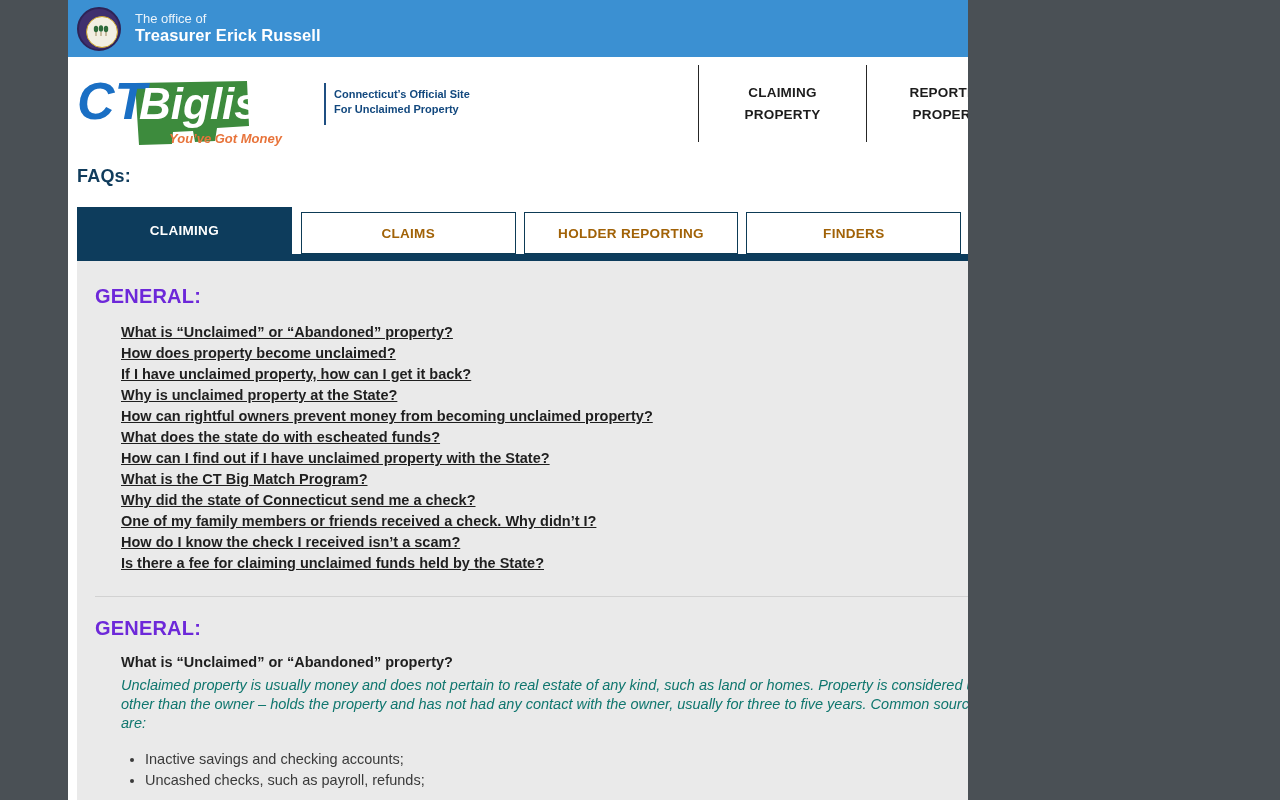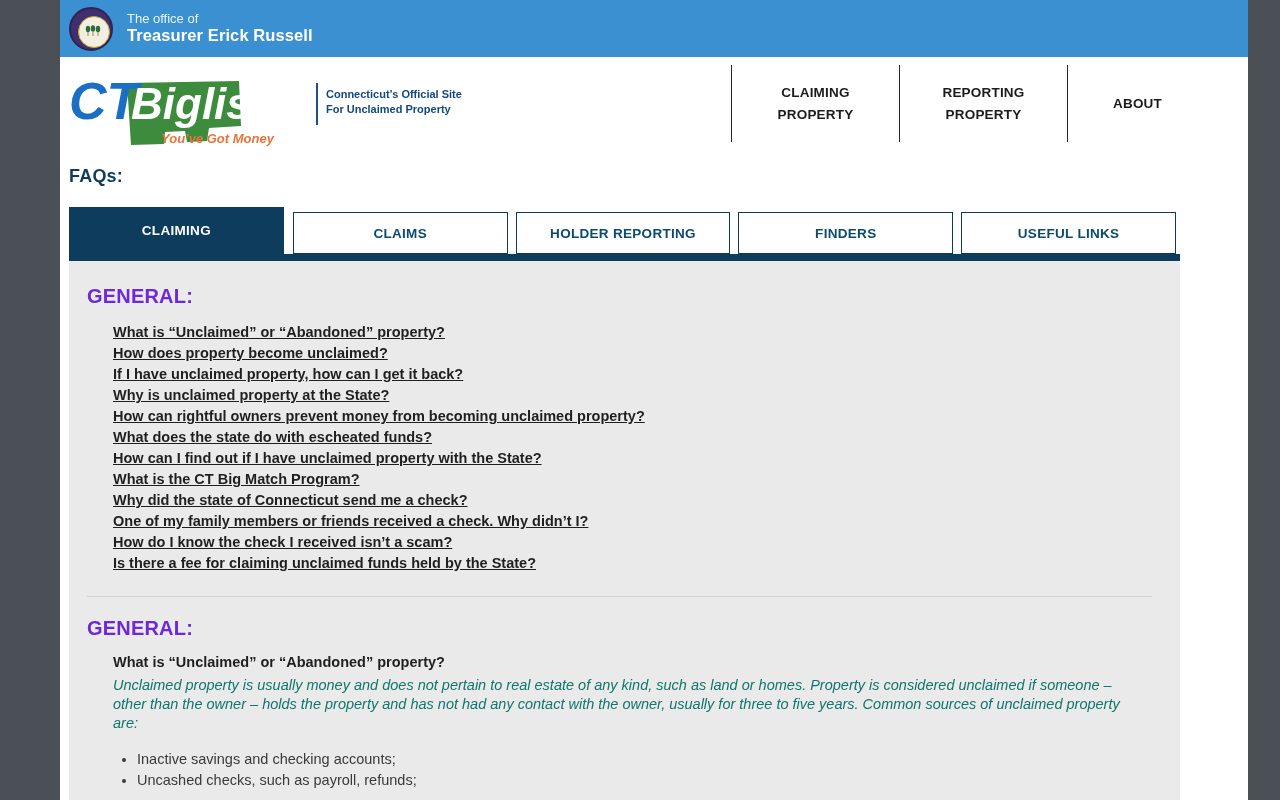--- a/index.html
+++ b/index.html
@@ -5,22 +5,22 @@
   * { box-sizing: border-box; }
   html, body {
     margin: 0; padding: 0;
     width: 1280px; height: 800px;
     overflow: hidden;
     background: #4a5055;
     font-family: "Liberation Sans", sans-serif;
   }
   .page {
     position: absolute;
-    left: 60px; top: 0;
-    width: 1188px; height: 800px;
+    left: 68px; top: 0;
+    width: 900px; height: 800px;
     background: #ffffff;
     overflow: hidden;
   }
 
   
   .treasurer-bar {
     height: 57px;
     background: #3b90d2;
     display: flex;
     align-items: center;
@@ -139,21 +139,21 @@
   }
   .tab {
     flex: 1 1 0;
     height: 42px;
     display: flex;
     align-items: center;
     justify-content: center;
     font-size: 13.5px;
     font-weight: bold;
     letter-spacing: .3px;
-    color: #0c4a6e;
+    color: #a16207;
     background: #ffffff;
     border: 1px solid #0d3b56;
     margin-right: 8px;
     cursor: pointer;
   }
   .tab:last-child { margin-right: 4px; }
   .tab.active {
     background: #0d3c5c;
     color: #ffffff;
     border-color: #0d3c5c;

